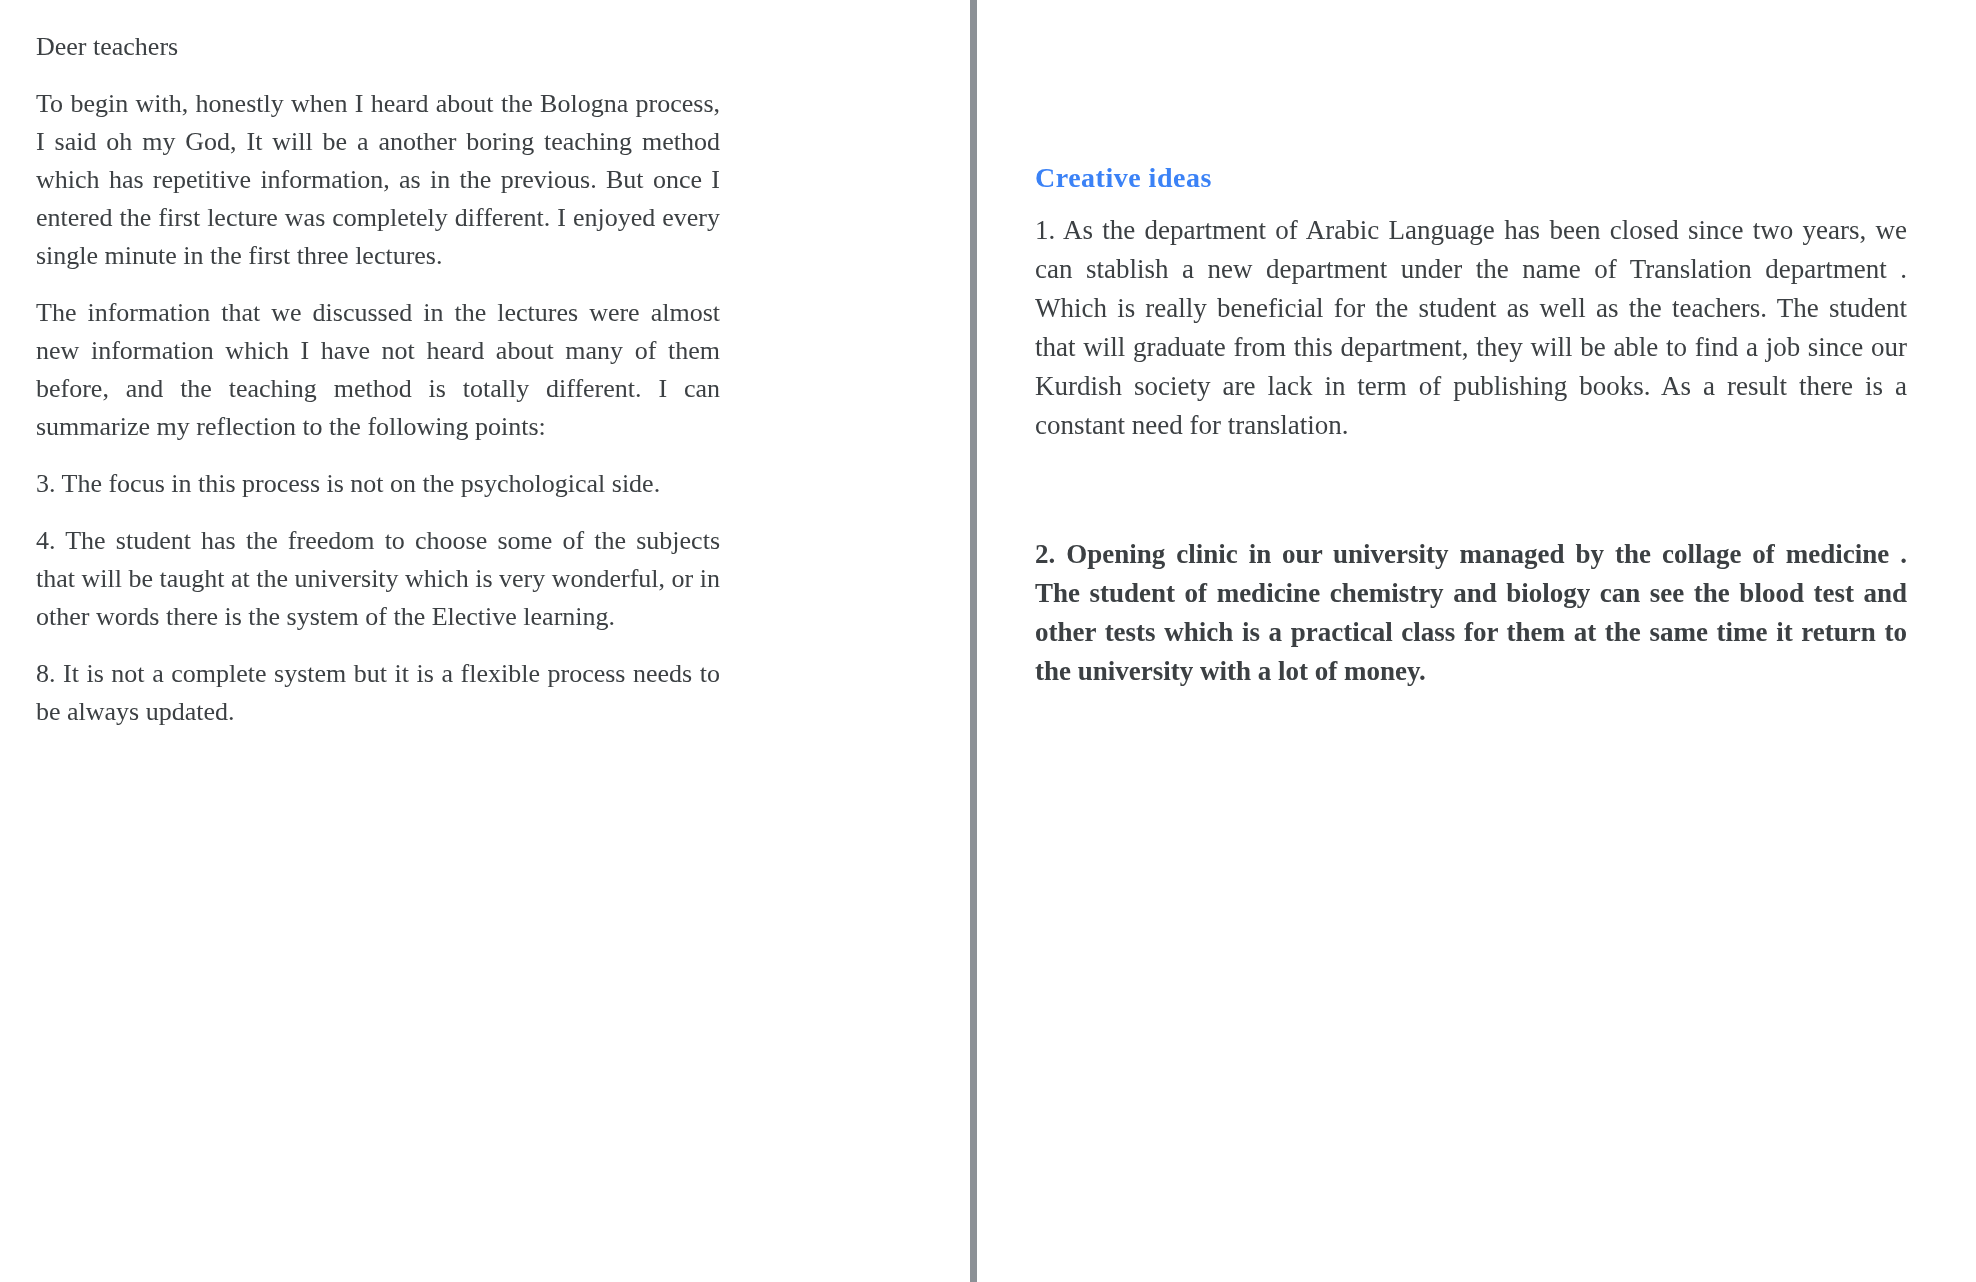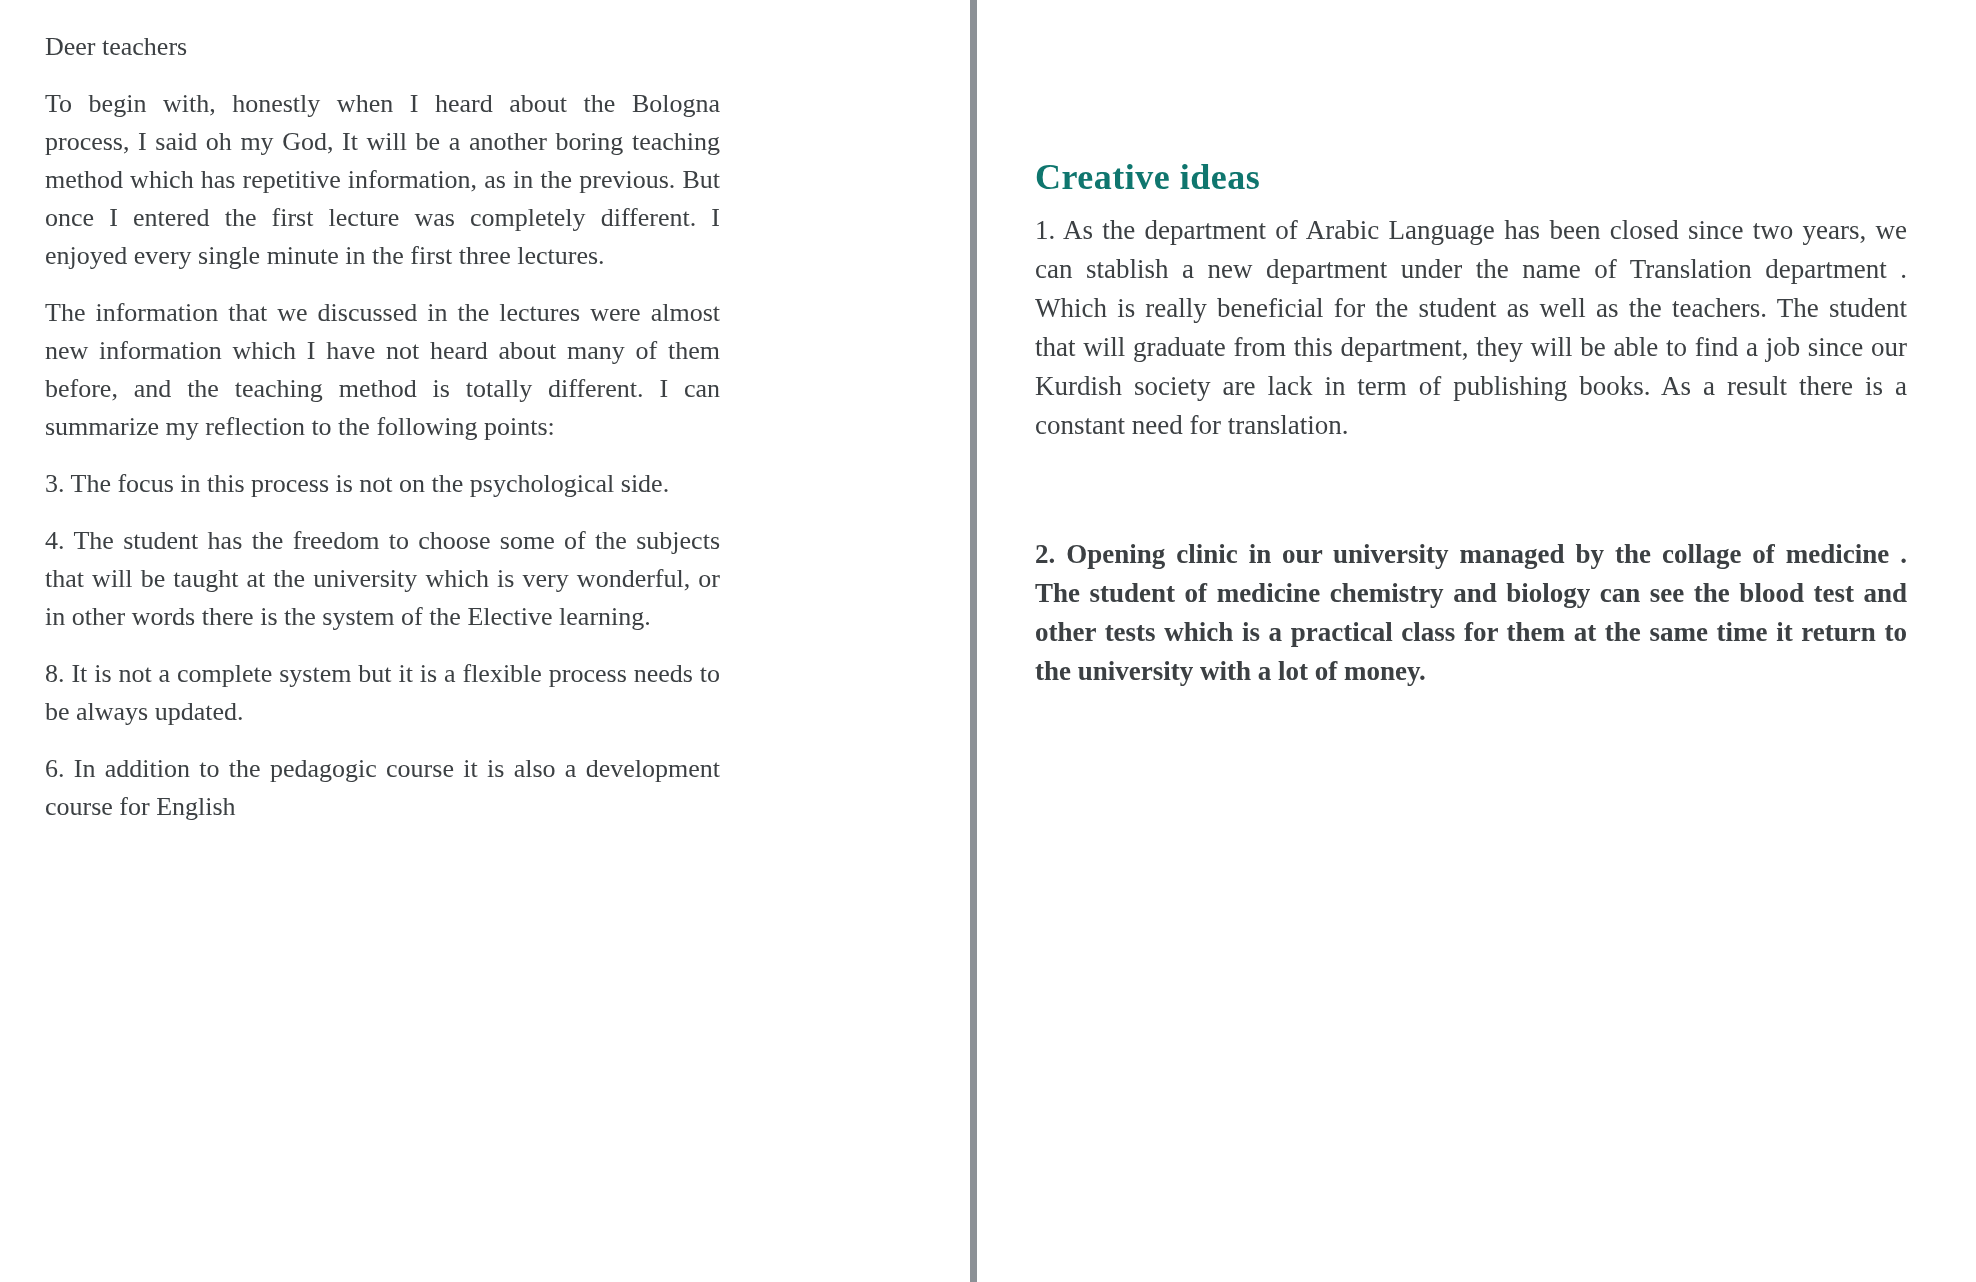--- a/index.html
+++ b/index.html
@@ -37,30 +37,30 @@
     line-height: 38px;
   }
   .col-right {
     left: 1035px;
     top: 158px;
     width: 872px;
     font-size: 27px;
     line-height: 39px;
   }
   .column p {
-    margin: 0 0 19px 17px;
+    margin: 0 0 19px 8px;
     text-align: justify;
   }
   .col-right p {
     margin: 0 0 14px 0;
   }
   .heading {
     font-weight: bold;
-    font-size: 36px;
-    color: #0f766e;
+    font-size: 28px;
+    color: #3b82f6;
     margin: 0 0 25px 0;
     letter-spacing: 0.5px;
     font-family: Liberation Serif, serif;
   }
   .gap-large {
     margin-top: 90px !important;
     font-weight: bold;
   }
 </style>
 </head>
@@ -68,21 +68,20 @@
 
 <div class="page">
 
   <div class="column col-left">
     <p>Deer teachers</p>
     <p>To begin with,  honestly when I heard about the Bologna  process, I said  oh my God, It will be a another  boring teaching method which has repetitive information, as in the previous. But once I entered the first lecture  was completely different. I enjoyed every single minute in the first three lectures.</p>
     <p>The information that we discussed in the lectures were  almost new information which  I have not heard about  many of them before, and the teaching method is totally  different. I can summarize my reflection to the following points:</p>
     <p>3. The focus in this process is not on the psychological side.</p>
     <p>4. The student has the freedom to choose some of the subjects that will be taught at the university which is very wonderful, or in other words there is the system of the Elective learning.</p>
     <p>8. It is not a complete system but it is a flexible process needs to be always updated.</p>
-    <p>6.  In addition to the pedagogic course it is also a development course for English</p>
   </div>
 
   <div class="divider"></div>
 
   <div class="column col-right">
     <p class="heading">Creative ideas</p>
     <p>1. As the department of Arabic Language has been closed since two years, we can stablish a new department under the name of Translation department . Which is really beneficial for the student as well as the teachers. The student  that will graduate from this department, they will be able to find a job since our Kurdish society are lack in term of publishing books. As a result there is a constant need for translation.</p>
     <p class="gap-large">2. Opening clinic in our university managed by the collage of medicine . The student of medicine  chemistry and biology can see the blood test and other tests which is a practical class for them at the same time it return to the university with a lot of money.</p>
   </div>
 

